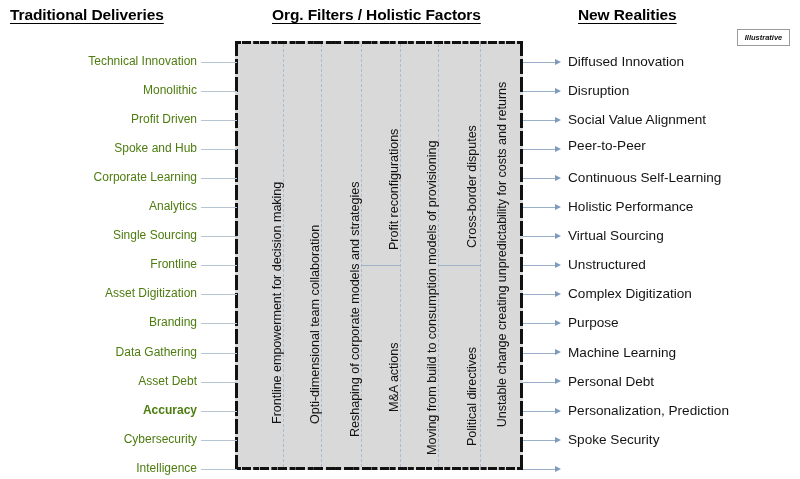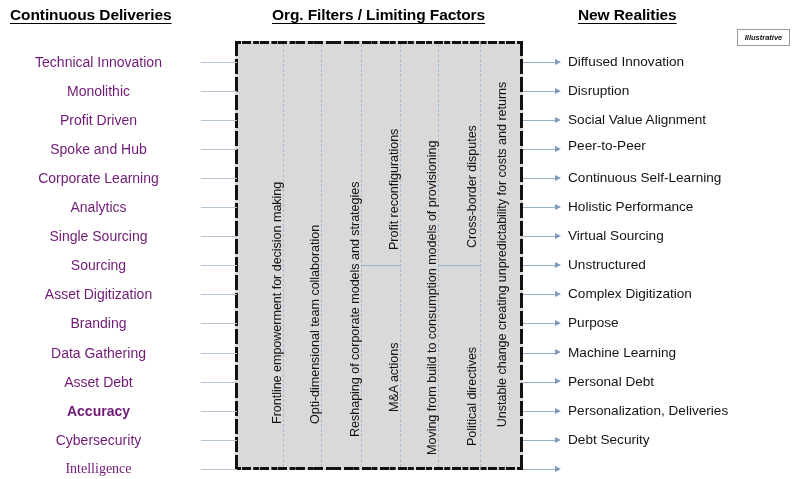--- a/index.html
+++ b/index.html
@@ -52,23 +52,23 @@
     align-items: center;
     justify-content: center;
     box-sizing: border-box;
   }
 
   
   .left-label {
     position: absolute;
     right: 0;
     width: 100%;
-    text-align: center;
-    font-size: 14px;
-    color: #701a75;
+    text-align: right;
+    font-size: 12px;
+    color: #4d7c0f;
     white-space: nowrap;
     line-height: 1;
   }
   #left-col {
     position: absolute;
     left: 0px;
     top: 0px;
     width: 197px;
     height: 479px;
   }
@@ -161,22 +161,22 @@
   .vlabel.two-line {
     white-space: normal;
     text-align: center;
   }
 </style>
 </head>
 <body>
 
 <div id="canvas">
 
-  <div class="col-heading" id="heading-left">Continuous Deliveries</div>
-  <div class="col-heading" id="heading-mid">Org. Filters / Limiting Factors</div>
+  <div class="col-heading" id="heading-left">Traditional Deliveries</div>
+  <div class="col-heading" id="heading-mid">Org. Filters / Holistic Factors</div>
   <div class="col-heading" id="heading-right">New Realities</div>
 
   <div id="illustrative-badge">Illustrative</div>
 
   <div id="filter-box">
     <div class="vdivider" style="left:45px"></div>
     <div class="vdivider" style="left:83px"></div>
     <div class="vdivider" style="left:123px"></div>
     <div class="vdivider" style="left:162px"></div>
     <div class="vdivider" style="left:200px"></div>
@@ -196,45 +196,45 @@
   <div class="vlabel two-line" style="left:495px; top:462px; width:415px;">Unstable change creating unpredictability for costs and returns</div>
 
   <div id="left-col">
       <div class="left-label" style="top: 55px;">Technical Innovation</div>
       <div class="left-label" style="top: 84.05px;">Monolithic</div>
       <div class="left-label" style="top: 113.1px; margin-left: 44px;">Profit Driven</div>
       <div class="left-label" style="top: 142.15px;">Spoke and Hub</div>
       <div class="left-label" style="top: 171.2px;">Corporate Learning</div>
       <div class="left-label" style="top: 200.25px;">Analytics</div>
       <div class="left-label" style="top: 229.3px;">Single Sourcing</div>
-      <div class="left-label" style="top: 258.35px;">Sourcing</div>
+      <div class="left-label" style="top: 258.35px;">Frontline</div>
       <div class="left-label" style="top: 287.4px;">Asset Digitization</div>
       <div class="left-label" style="top: 316.45px;">Branding</div>
       <div class="left-label" style="top: 374.55px;">Asset Debt</div>
       <div class="left-label" style="top: 345.5px;">Data Gathering</div>
       <div class="left-label" style="top: 403.6px; font-weight: bold;">Accuracy</div>
       <div class="left-label" style="top: 432.65px;">Cybersecurity</div>
-      <div class="left-label" style="top: 461.7px; font-family: Liberation Serif, serif;">Intelligence</div>
+      <div class="left-label" style="top: 461.7px;">Intelligence</div>
     </div>
 
   <div id="right-col">
       <div class="right-label" style="top: 55px;">Diffused Innovation</div>
       <div class="right-label" style="top: 84.05px; text-align: right;">Disruption</div>
       <div class="right-label" style="top: 113.1px; text-align: right;">Social Value Alignment</div>
       <div class="right-label" style="top: 139px;">Peer-to-Peer</div>
       <div class="right-label" style="top: 171.2px;">Continuous Self-Learning</div>
       <div class="right-label" style="top: 200.25px;">Holistic Performance</div>
       <div class="right-label" style="top: 229.3px;">Virtual Sourcing</div>
       <div class="right-label" style="top: 258.35px;">Unstructured</div>
       <div class="right-label" style="top: 287.4px;">Complex Digitization</div>
       <div class="right-label" style="top: 316.45px;">Purpose</div>
       <div class="right-label" style="top: 345.5px;">Machine Learning</div>
       <div class="right-label" style="top: 374.55px;">Personal Debt</div>
-      <div class="right-label" style="top: 403.6px;">Personalization, Deliveries</div>
-      <div class="right-label" style="top: 432.65px;">Debt Security</div>
+      <div class="right-label" style="top: 403.6px;">Personalization, Prediction</div>
+      <div class="right-label" style="top: 432.65px;">Spoke Security</div>
     </div>
 
 <div class="connector-left" style="top: 62px;"></div>
     <div class="connector-right" style="top: 62px;"></div>
     <div class="arrow-head" style="top: 58.9px;"></div>
     <div class="connector-left" style="top: 91.05px;"></div>
     <div class="connector-right" style="top: 91.05px;"></div>
     <div class="arrow-head" style="top: 87.95px;"></div>
     <div class="connector-left" style="top: 120.1px;"></div>
     <div class="connector-right" style="top: 120.1px;"></div>

